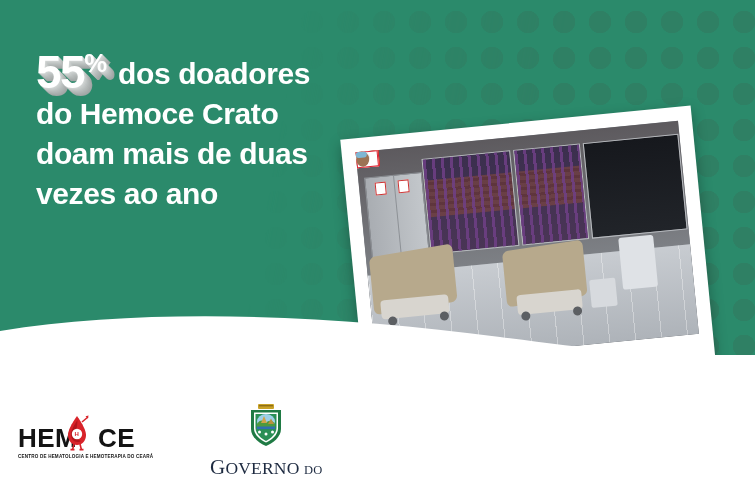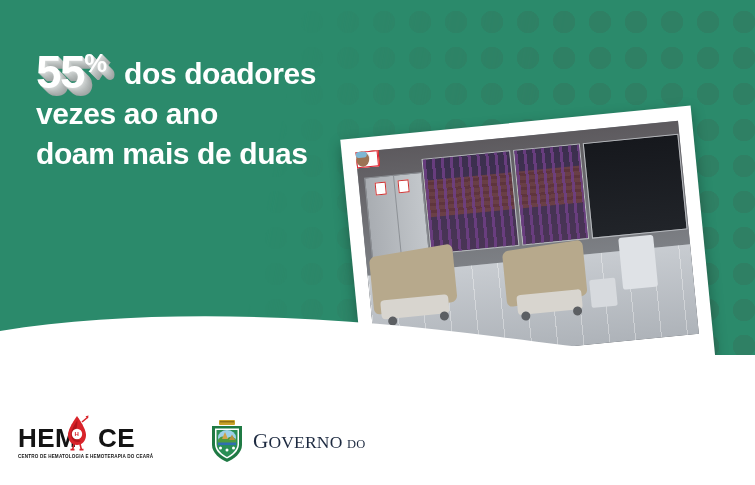--- a/index.html
+++ b/index.html
@@ -47,21 +47,21 @@
     display:inline-block;
     font-size:46px;
     line-height:0.9;
     letter-spacing:-1.5px;
     vertical-align:-4px;
     color:#ffffff;
     text-shadow:
       1px 1px 0 #cfd3d2, 2px 2px 0 #c7cbca, 3px 3px 0 #bfc4c3,
       4px 4px 0 #b8bdbc, 5px 5px 0 #b2b7b6, 6px 6px 0 #acb1b0,
       7px 7px 0 #a6abaa, 8px 8px 0 #a1a6a5;
-    margin-right:18px;
+    margin-right:12px;
   }
   .pct sup{font-size:0.56em;vertical-align:0.62em;letter-spacing:-1px;}
 
   
   .photo-frame{
     position:absolute;left:352px;top:122px;width:352px;height:258px;
     background:#ffffff;
     transform:rotate(-5.6deg);
     box-shadow:0 5px 14px rgba(0,0,0,0.30);
     z-index:5;
@@ -141,21 +141,21 @@
     font-family:"Liberation Sans", sans-serif;line-height:28px;
   }
   .hemoce-word .gap{color:transparent;}
   .drop{
     position:absolute;left:47px;top:-9px;width:24px;height:36px;
   }
   .hemoce-sub{
     margin-top:2px;font-size:4.6px;letter-spacing:0.18px;color:#141414;
     font-weight:bold;white-space:nowrap;
   }
-  .gov{display:flex;align-items:center;gap:9px;}
+  .gov{display:flex;align-items:center;gap:9px;flex-direction:column;}
   .crest{width:34px;height:44px;}
   .gov-text{line-height:1.05;}
   .gov-l1,.gov-l2{
     font-family:"Liberation Serif", serif;color:#1d2a40;
     font-size:17.5px;letter-spacing:0.2px;white-space:nowrap;
   }
   .gov-l1 .small,.gov-l2 .small{font-size:12.5px;}
   .gov-l1 .cap1,.gov-l2 .cap1{font-size:21px;}
   .gov-sub{
     font-family:"Liberation Serif", serif;font-style:italic;
@@ -167,22 +167,23 @@
 
 <div class="poster">
 
   <div class="dots"></div>
   <div class="dots2"></div>
 
   <div class="headline">
     <span class="line">
       <span class="pct"><span>55</span><sup>%</sup></span><span>dos doadores</span>
     </span>
+    <span class="line">do Hemoce Crato</span>
+    <span class="line">doam mais de duas</span>
     <span class="line">vezes ao ano</span>
-    <span class="line">doam mais de duas</span>
   </div>
 
   <div class="photo-frame">
     <div class="photo-inner">
       <div class="scene">
         <div class="wall"></div>
         <div class="window w1">
           <div class="brick"></div>
           <div class="bars"></div>
         </div>

